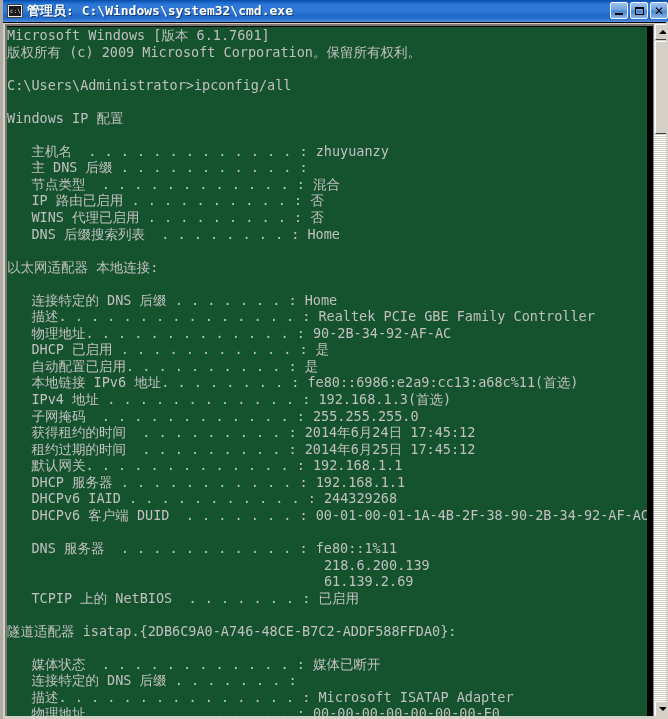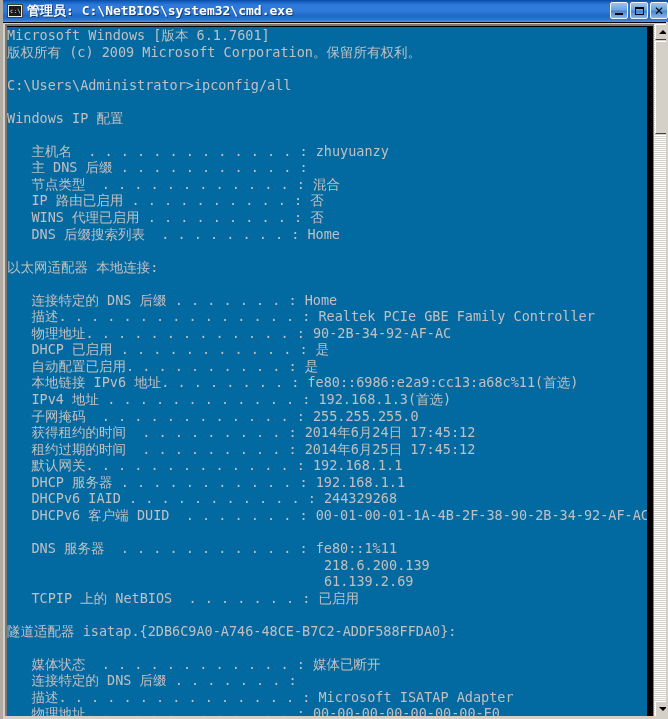--- a/index.html
+++ b/index.html
@@ -118,21 +118,21 @@
     border-left: 2px solid #7b7874;
     border-top: 2px solid #7b7874;
     overflow: hidden;
   }
   #screen {
     position: absolute;
     left: 0;
     top: 1px;
     width: 640px;
     height: 690px;
-    background: #0369a1;
+    background: #14532d;
     color: #c0c0c0;
     font-family: "DejaVu Sans Mono", "Liberation Mono", monospace;
     font-size: 13.5px;
     line-height: 16.55px;
     white-space: pre;
     overflow: hidden;
   }
   #screen .line {
     height: 16.55px;
     white-space: pre;
@@ -215,21 +215,21 @@
     background: #d4d0c8;
   }
 </style>
 </head>
 <body>
 
 <div id="window">
 
   <div id="titlebar">
     <div class="tb-icon"></div>
-    <div id="title-text">管理员: C:\NetBIOS\system32\cmd.exe</div>
+    <div id="title-text">管理员: C:\Windows\system32\cmd.exe</div>
     <div id="tb-buttons">
       <div class="tbtn">
         <span class="gl-min"></span>
       </div>
       <div class="tbtn">
         <span class="gl-max"></span>
       </div>
       <div class="tbtn">
         <span class="gl-close">✕</span>
       </div>

